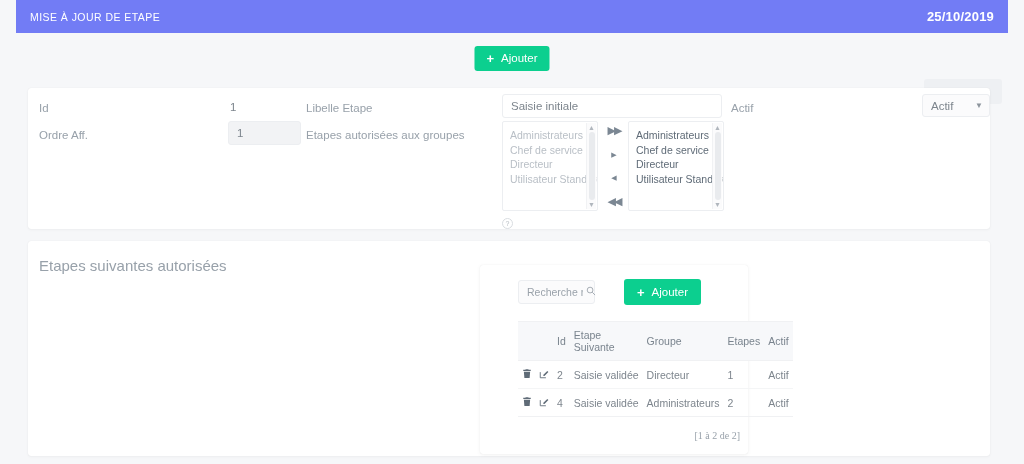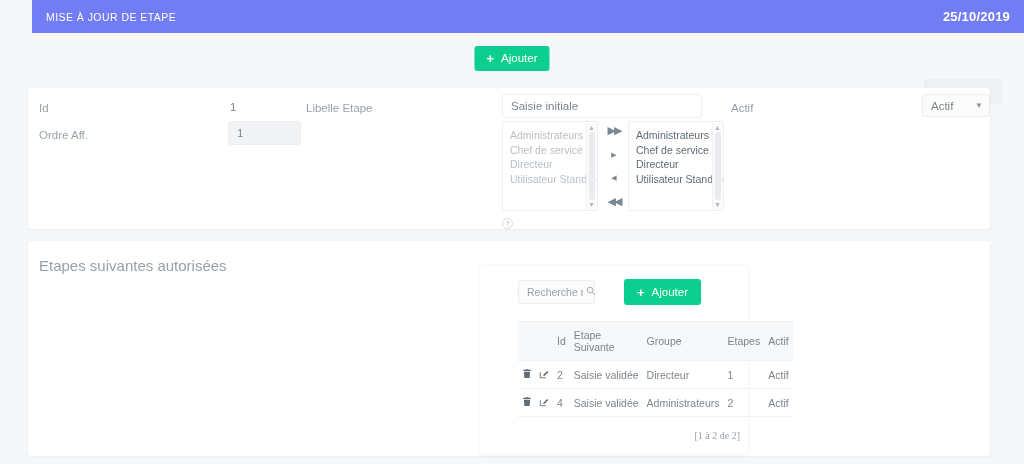--- a/index.html
+++ b/index.html
@@ -13,21 +13,20 @@
     overflow: hidden;
   }
   .page { position: relative; width: 1024px; height: 464px; background: #f6f7f9; }
 
   
   .topbar {
     position: absolute; left: 16px; top: 0; width: 992px; height: 33px;
     background: #727cf5;
     display: flex; align-items: center; justify-content: space-between;
     padding: 0 14px;
-    margin-left: 16px;
   }
   .topbar-title {
     color: #ffffff; font-size: 10.5px; letter-spacing: .45px;
     text-transform: uppercase; font-weight: 400;
   }
   .topbar-date { color: #ffffff; font-size: 13px; letter-spacing: .2px; font-weight: bold; }
 
   
   .toolbar { position: absolute; left: 0; top: 33px; width: 1024px; height: 47px; }
   .toolbar-center {
@@ -72,21 +71,21 @@
   .lbl-libelle   { left: 278px; top: 14px; }
   .lbl-etapes    { left: 278px; top: 41px; }
   .lbl-actif     { left: 703px; top: 14px; }
 
   .inp {
     position: absolute; border: 1px solid #eceef1; border-radius: 3px;
     background: #fbfbfc; font-size: 11.5px; color: #7d858d;
     padding: 0 8px; outline: none; font-family: "Liberation Sans", sans-serif;
   }
   .inp-ordre   { left: 200px; top: 33px; width: 73px;  height: 24px; background:#f2f3f5; }
-  .inp-libelle { left: 474px; top: 6px;  width: 200px; height: 24px; background:#ffffff; }
+  .inp-libelle { left: 474px; top: 6px;  width: 220px; height: 24px; background:#ffffff; }
 
   .sel-wrap {
     position: absolute; left: 894px; top: 6px; width: 68px; height: 23px;
     border: 1px solid #eceef1; border-radius: 3px; background: #fbfbfc;
     display: flex; align-items: center; justify-content: space-between;
     padding: 0 6px 0 8px; font-size: 11.5px; color: #7d858d;
   }
   .caret { font-size: 8px; color: #8d959d; }
 
   
@@ -209,20 +208,21 @@
 
     <div class="lbl lbl-id">Id</div>
     <div class="val val-id">1</div>
 
     <div class="lbl lbl-ordre">Ordre Aff.</div>
     <input class="inp inp-ordre" value="1" style="">
 
     <div class="lbl lbl-libelle">Libelle Etape</div>
     <input class="inp inp-libelle" value="Saisie initiale" style="">
 
+    <div class="lbl lbl-etapes">Etapes autorisées aux groupes</div>
 
     <div class="lbl lbl-actif">Actif</div>
     <div class="sel-wrap">
       <span>Actif</span>
       <span class="caret">▼</span>
     </div>
 
     <div class="dual">
 
       <div class="listbox left">

